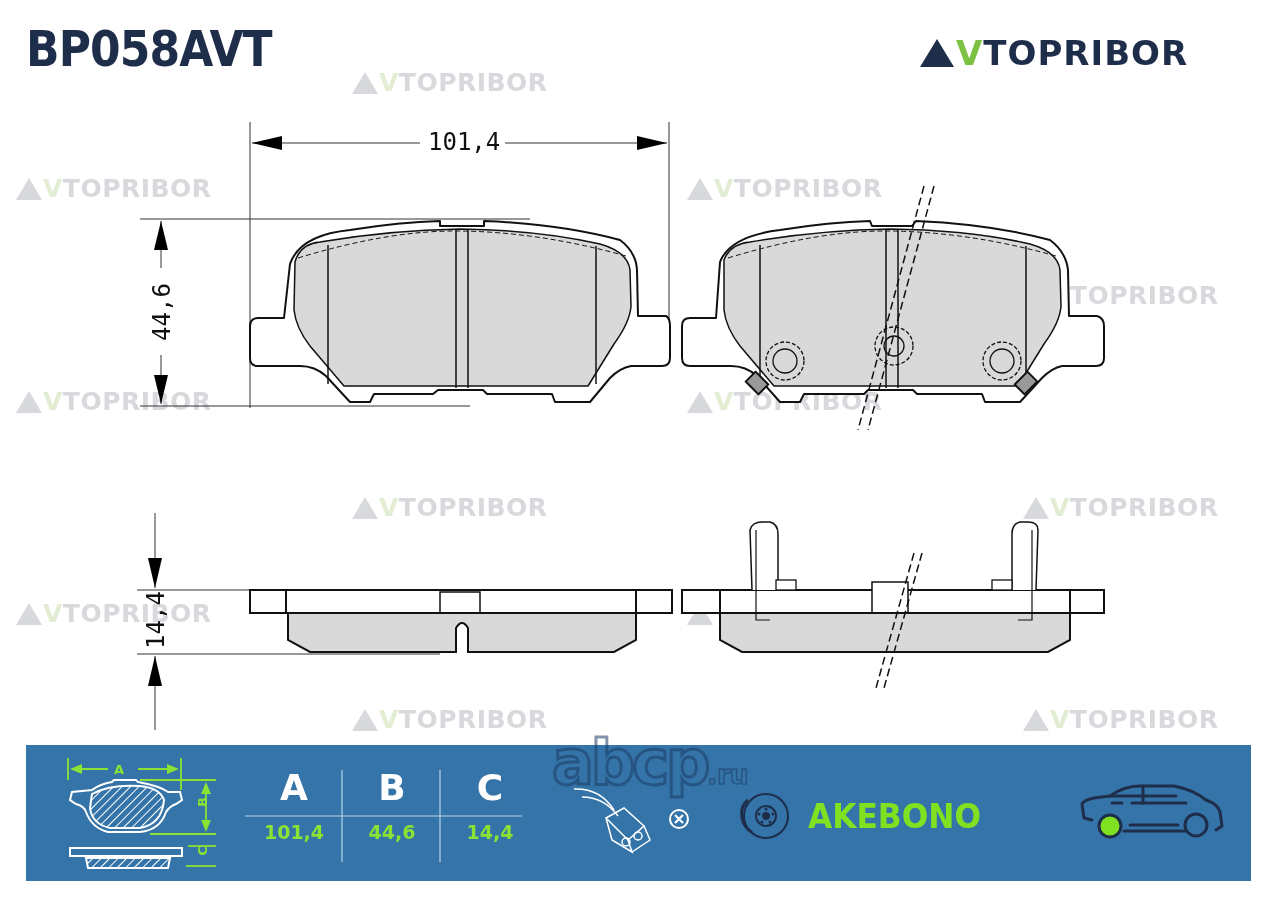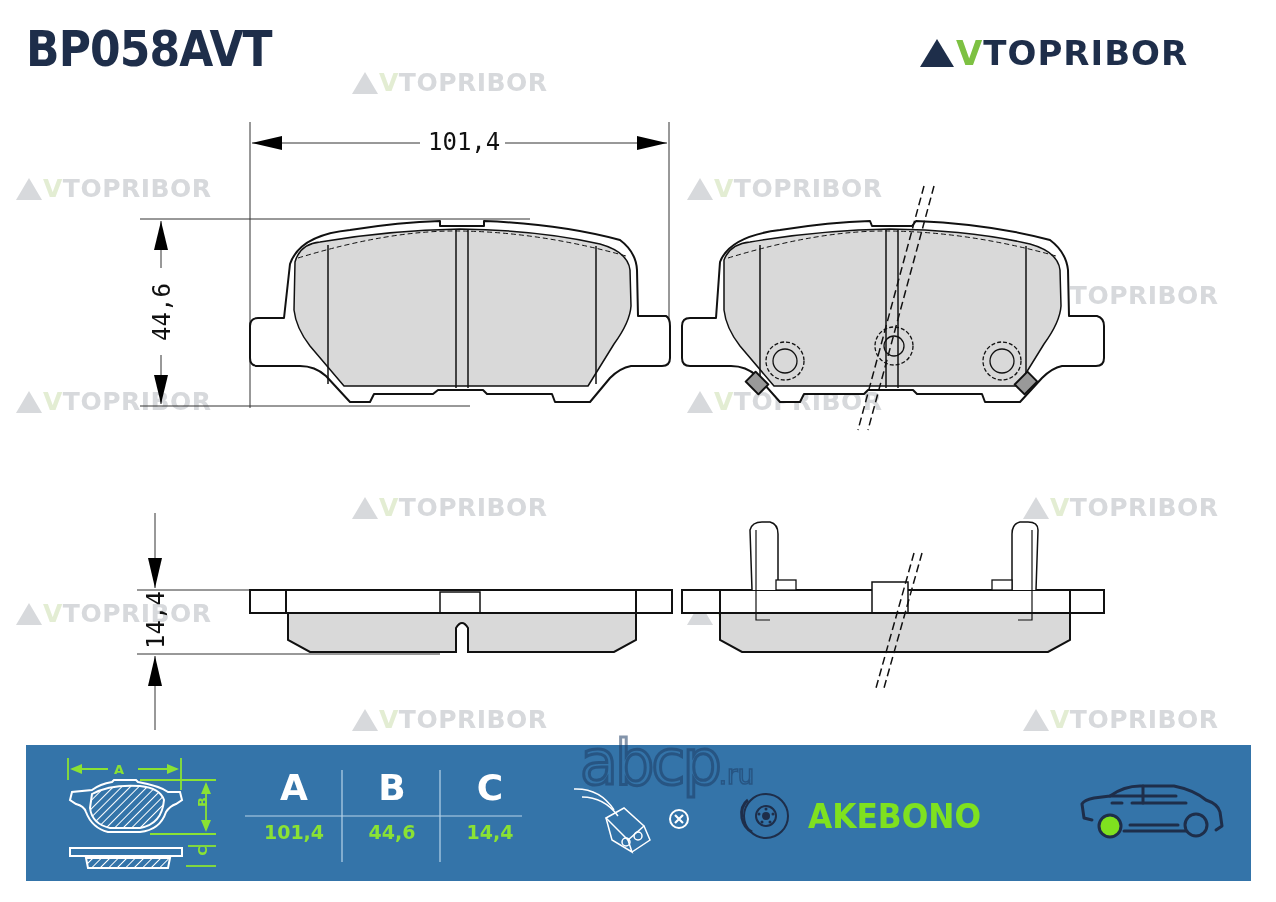--- a/index.html
+++ b/index.html
@@ -240,21 +240,21 @@
   </g>
 </svg>
 
 <div class="abs spec-head" style="left:244px;top:770px;">A</div>
 <div class="abs spec-head" style="left:342px;top:770px;">B</div>
 <div class="abs spec-head" style="left:440px;top:770px;">C</div>
 <div class="abs spec-val" style="left:244px;top:823px;">101,4</div>
 <div class="abs spec-val" style="left:342px;top:823px;">44,6</div>
 <div class="abs spec-val" style="left:440px;top:823px;">14,4</div>
 
-<div class="abs abcp" style="left:580px;top:732px;">
+<div class="abs abcp" style="left:552px;top:732px;font-weight:bold;">
   <span>abcp</span><span class="ru">.ru</span>
 </div>
 
 <svg width="1276" height="902" viewBox="0 0 1276 902" style="pointer-events:none;">
   <g stroke="#fff" stroke-width="1.5" fill="none">
     <path d="M574,789 Q600,788 614,810"></path>
     <path d="M582,797 Q604,797 618,816"></path>
     <path d="M606,818 L624,808 L644,826 L628,840 Z"></path>
     <path d="M606,818 L612,840 L632,852 L628,840"></path>
     <path d="M632,852 L650,840 L644,826"></path>

